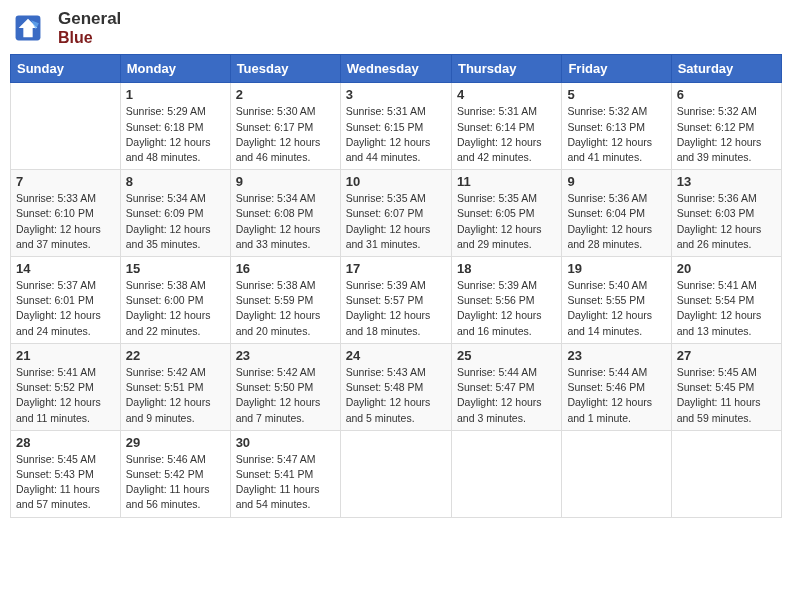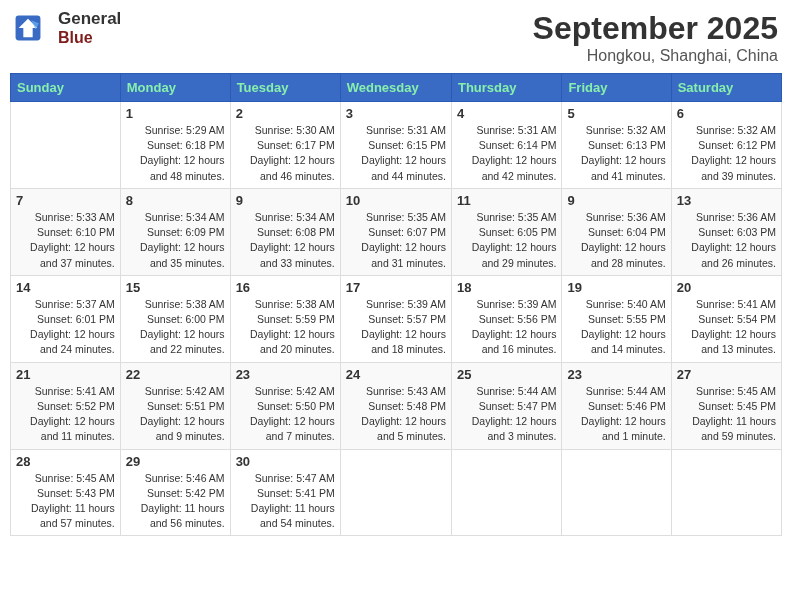--- a/index.html
+++ b/index.html
@@ -38,21 +38,21 @@
       font-size: 16px;
       color: #555;
     }
     .calendar {
       width: 100%;
       border-collapse: collapse;
       border: 1px solid #ccc;
     }
     .calendar th {
       background-color: #3a6bc4;
-      color: #86efac;
+      color: #ffffff;
       text-align: left;
       padding: 6px 6px;
       font-size: 13px;
       border: 1px solid #2a5ab4;
     }
     .calendar td {
       vertical-align: top;
       padding: 4px 5px;
       border: 1px solid #ddd;
       width: 113px;
@@ -67,21 +67,20 @@
     .day-number {
       font-weight: bold;
       font-size: 13px;
       display: block;
       margin-bottom: 2px;
     }
     .day-info {
       font-size: 10.5px;
       line-height: 1.45;
       color: #333;
-      text-align: right;
     }
     .empty-cell {
       background: #fff !important;
     }
     .row-alt td {
       background: #f5f5f5;
     }
   </style>
 </head>
 <body>
@@ -91,24 +90,20 @@
     <svg class="logo-icon" viewBox="0 0 36 36">
       <rect x="2" y="2" width="32" height="32" rx="4" fill="#3a6bc4"></rect>
       <polygon points="18,6 30,18 24,18 24,30 12,30 12,18 6,18" fill="white"></polygon>
       <polygon points="22,8 32,12 28,20" fill="#6ab0f5" opacity="0.7"></polygon>
     </svg>
     <div>
       <div style="font-size:17px;font-weight:bold;color:#333;line-height:1.1;">General</div>
       <div style="font-size:16px;font-weight:bold;color:#7f1d1d;line-height:1.1;">Blue</div>
     </div>
   </div>
-  <div class="title-area">
-    <div class="month-title">September 2025</div>
-    <div class="location-title">Hongkou, Shanghai, China</div>
-  </div>
 </div>
 
 <table class="calendar">
   <thead>
     <tr id="header-row">
         <th>Sunday</th>
         <th>Monday</th>
         <th>Tuesday</th>
         <th>Wednesday</th>
         <th>Thursday</th>

